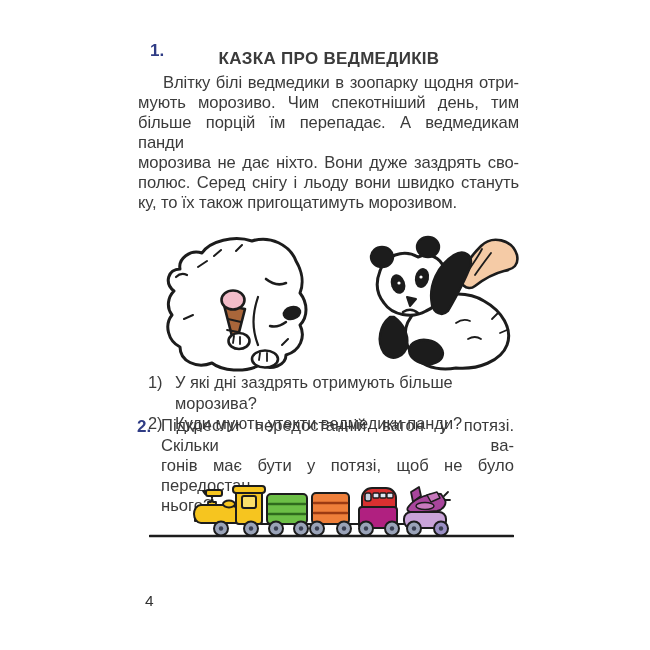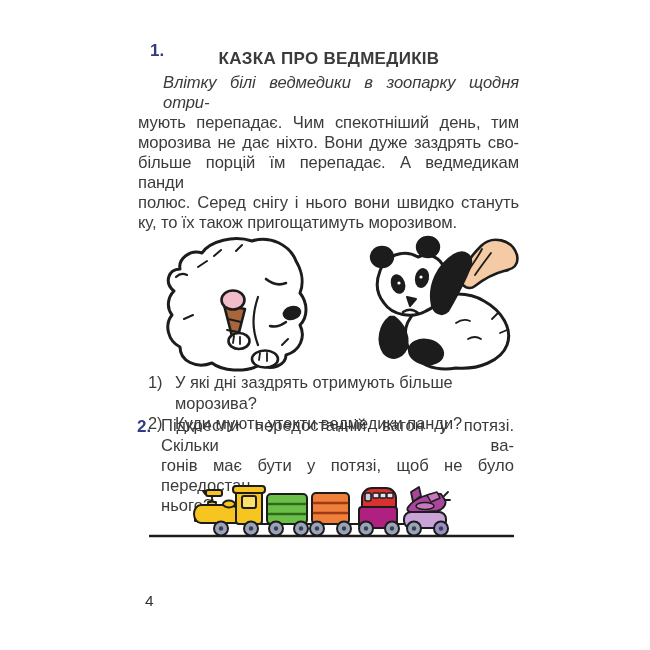--- a/index.html
+++ b/index.html
@@ -16,21 +16,21 @@
   }
   .ex-title{
     margin:8px;text-align:center;font-size:17px;font-weight:bold;color:#3b3b3b;
     letter-spacing:.3px;
   }
 
   
   .story{left:138px;top:73px;width:381px;font-size:16.6px;line-height:20px;letter-spacing:-.1px;}
   .jline{text-align:justify;text-align-last:justify;white-space:normal;}
   .jline.last{text-align-last:left;}
-  .jline.indent{padding-left:25px;font-style:italic;}
+  .jline.indent{padding-left:25px;}
 
   
   .bears{left:140px;top:227px;width:380px;height:147px;display:flex;justify-content:space-between;align-items:flex-end;}
 
   
   .questions{left:148px;top:372px;width:375px;font-size:16.4px;line-height:20.5px;}
   .qrow{display:flex;}
   .qnum{width:27px;flex:0 0 27px;}
 
   
@@ -49,24 +49,24 @@
 </head>
 <body>
 
 <div class="abs title-row">
   <span class="ex-num">1.</span>
   <h1 class="ex-title">КАЗКА ПРО ВЕДМЕДИКІВ</h1>
 </div>
 
 <div class="abs story">
   <div class="jline indent">Влітку білі ведмедики в зоопарку щодня отри-</div>
-  <div class="jline">мують перепадає. Чим спекотніший день, тим</div>
+  <div class="jline">мують морозиво. Чим спекотніший день, тим</div>
+  <div class="jline">більше порцій їм перепадає. А ведмедикам панди</div>
   <div class="jline">морозива не дає ніхто. Вони дуже заздрять сво-</div>
-  <div class="jline">більше порцій їм перепадає. А ведмедикам панди</div>
-  <div class="jline">полюс. Серед снігу і нього вони швидко стануть</div>
+  <div class="jline">полюс. Серед снігу і льоду вони швидко стануть</div>
   <div class="jline last">ку, то їх також пригощатимуть морозивом.</div>
 </div>
 
 <div class="abs bears">
 
   <svg width="196" height="147" viewBox="0 0 196 147">
     <g stroke="#1c1c1c" stroke-width="3" stroke-linecap="round" stroke-linejoin="round" fill="none">
       <path fill="#ffffff" d="M34,64 C24,56 28,42 40,42 C38,32 50,22 62,26 C70,14 94,8 112,14 C130,8 150,18 156,34 C162,44 164,56 160,66 C168,76 168,90 160,98 C166,110 160,124 146,128 C146,138 132,144 120,138 C104,146 82,144 72,136 C56,142 40,134 40,120 C28,114 24,98 32,88 C26,80 28,70 34,64 Z"></path>
       <path d="M36,50 Q41,45 47,48" stroke-width="2.2"></path>
       <path d="M126,52 Q136,60 146,56" stroke-width="2.6"></path>

